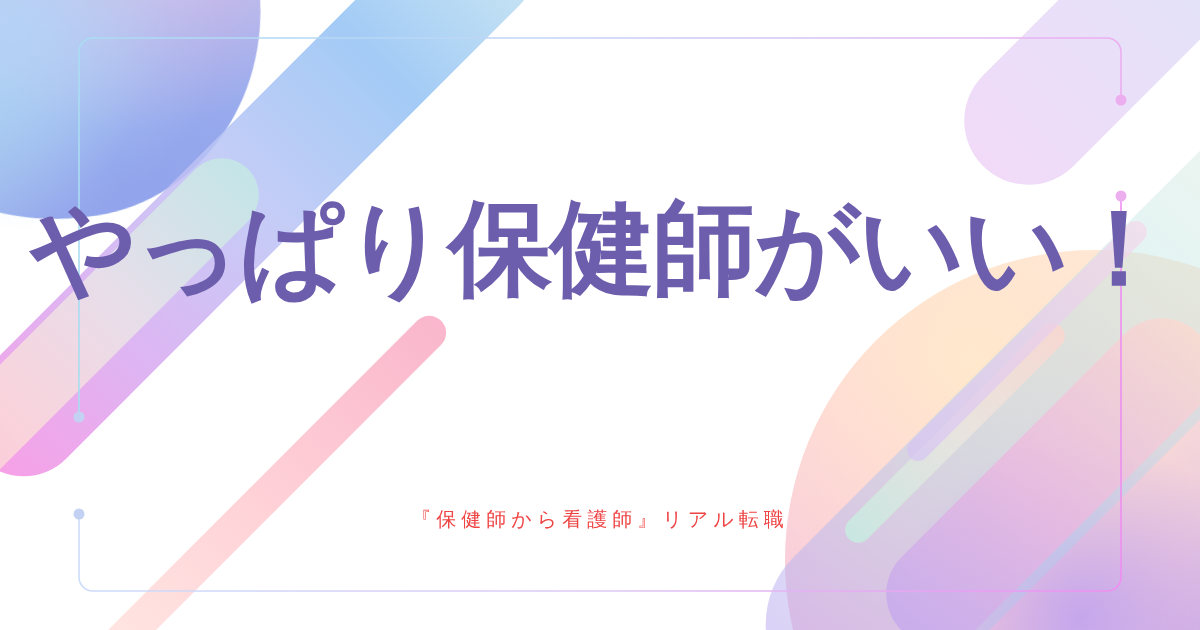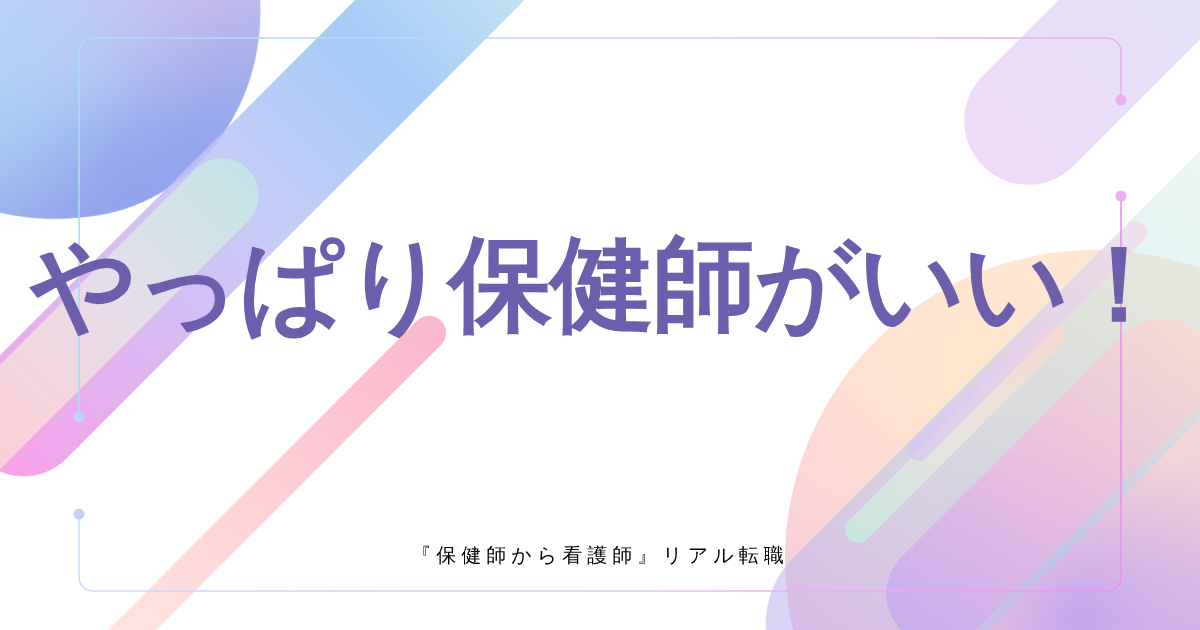--- a/index.html
+++ b/index.html
@@ -203,21 +203,20 @@
   .frame-dot { }
 
   
   .content {
     position: absolute;
     inset: 0;
     display: flex;
     flex-direction: column;
     align-items: center;
     justify-content: flex-start;
-    margin-top: 36px;
   }
 
   .title-wrap {
     position: absolute;
     left: 0;
     right: 0;
     top: 196px;
     text-align: center;
   }
 
@@ -240,21 +239,21 @@
     letter-spacing: 2px;
     margin-top: 28px;
   }
 
   .subtitle {
     position: absolute;
     left: 0;
     right: 0;
     top: 506px;
     text-align: center;
-    color: #000000;
+    color: #ef4444;
     font-size: 20px;
     font-weight: 400;
     letter-spacing: 5px;
     white-space: nowrap;
   }
 </style>
 </head>
 <body>
 
 <div id="canvas">

